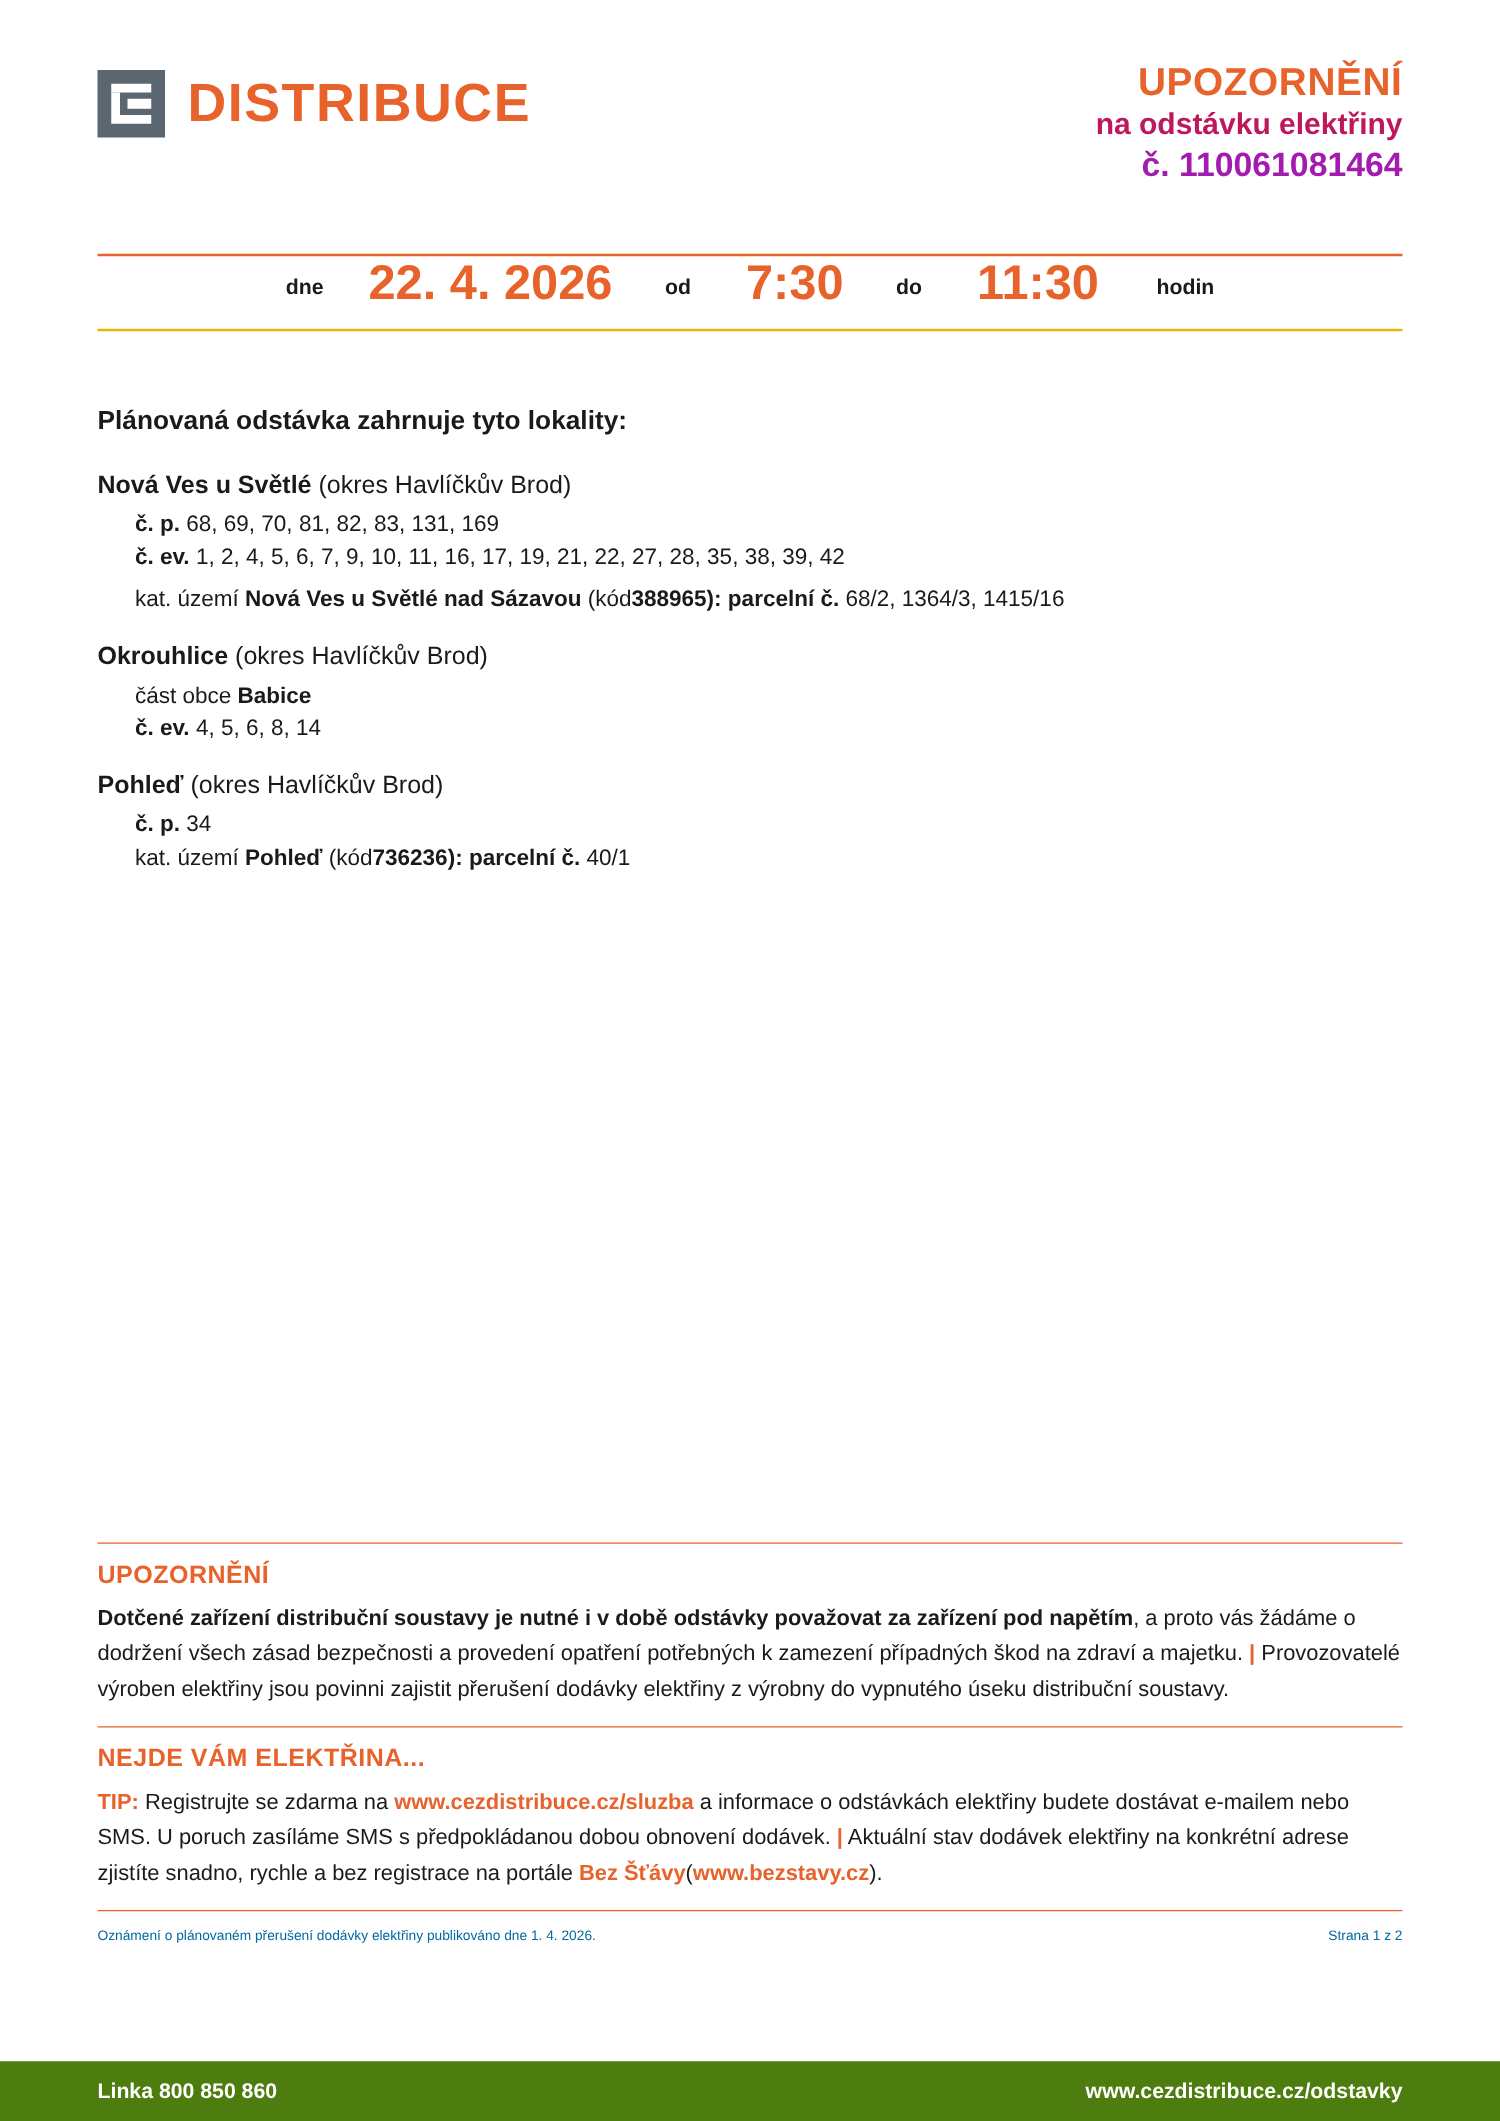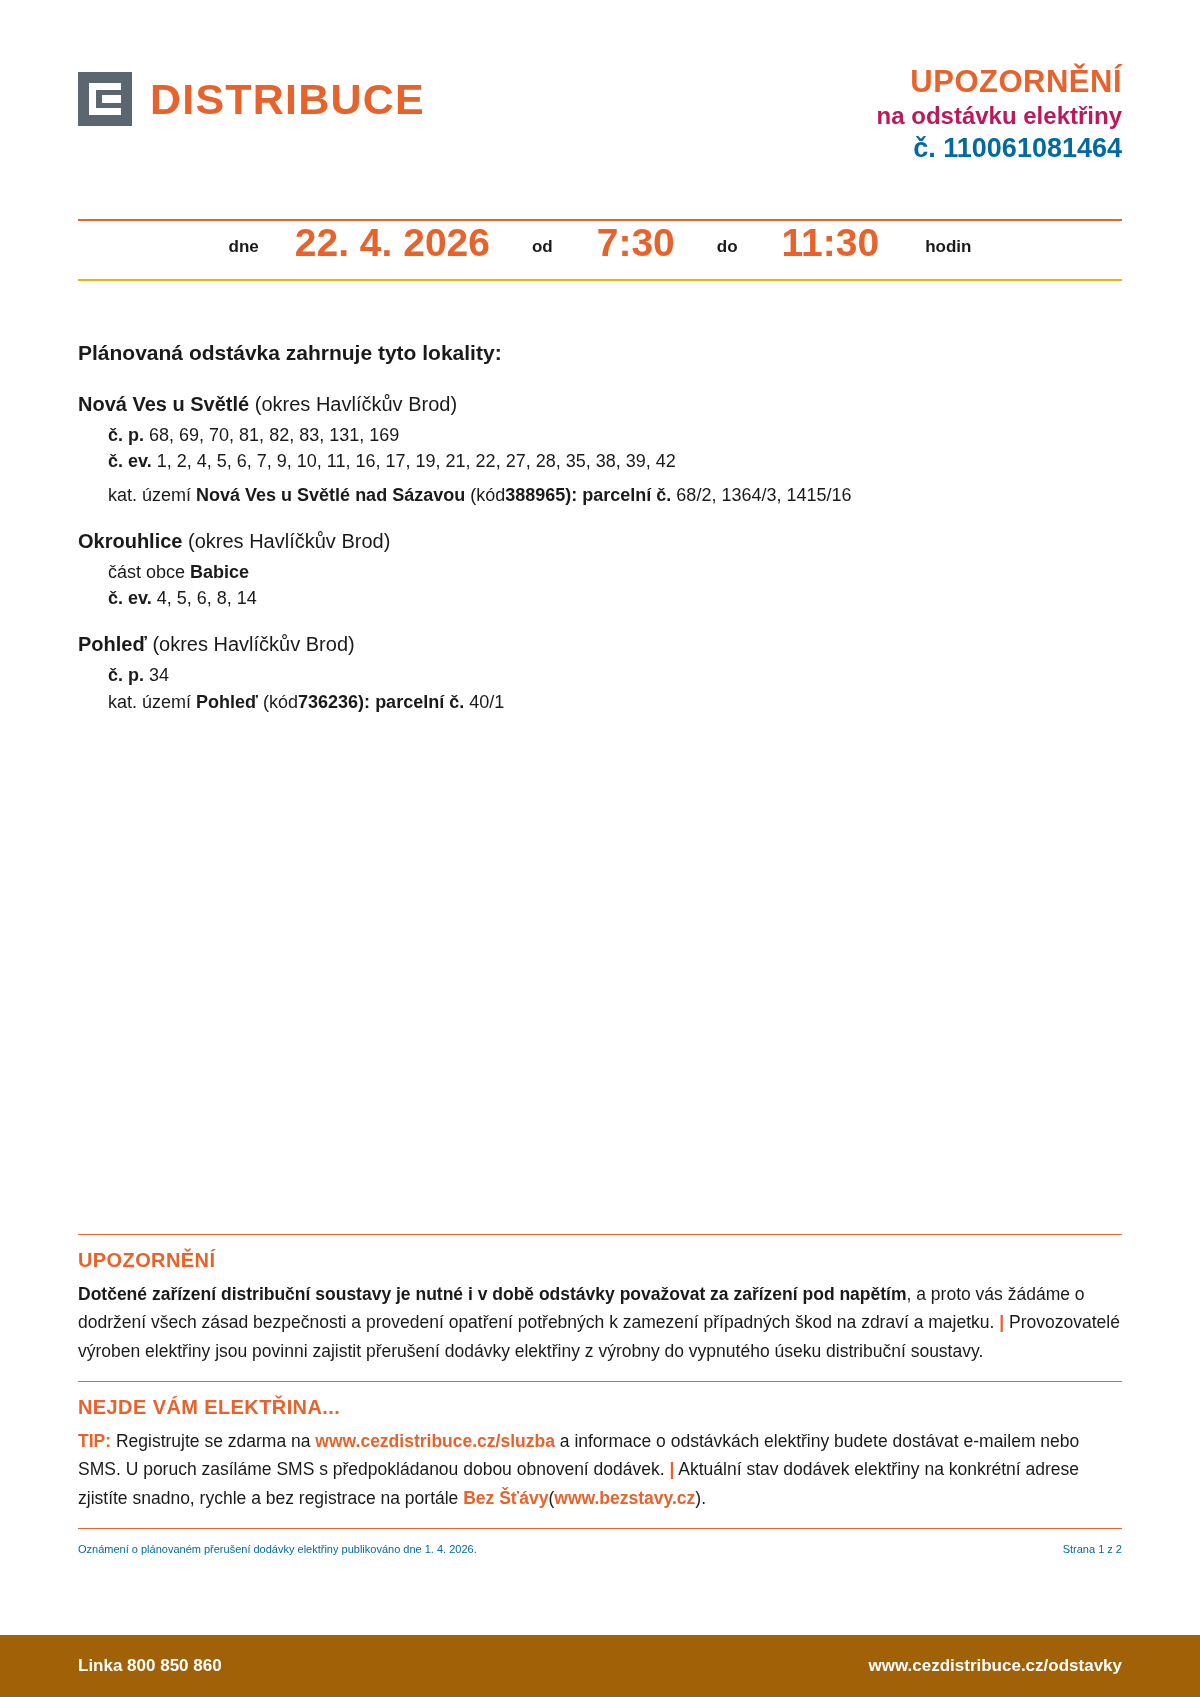--- a/index.html
+++ b/index.html
@@ -13,21 +13,21 @@
     font-family: "Liberation Sans", sans-serif;
     color: #1a1a1a;
     position: relative;
     overflow: hidden;
   }
   .page {
     position: relative;
     width: 1200px;
     height: 1697px;
     box-sizing: border-box;
-    padding: 16px 78px;
+    padding: 0 78px;
     border-radius: 28px;
   }
 
   
   .header {
     display: flex;
     align-items: flex-start;
     justify-content: space-between;
     padding-top: 47px;
   }
@@ -68,21 +68,21 @@
     font-size: 31px;
     font-weight: bold;
     letter-spacing: 0.5px;
   }
   .doc-head .l2 {
     color: #be185d;
     font-size: 24px;
     font-weight: bold;
   }
   .doc-head .l3 {
-    color: #0369a1;
+    color: #a21caf;
     font-size: 27px;
     font-weight: bold;
     margin-top: 2px;
   }
 
   
   .datebar {
     margin-top: 54px;
     border-top: 2px solid #E8622B;
     border-bottom: 2px solid #eab308;
@@ -173,22 +173,22 @@
     color: #0369a1;
     padding-top: 14px;
   }
 
   
   .footerbar {
     position: absolute;
     left: 0;
     right: 0;
     bottom: 0;
-    height: 62px;
-    background: #a16207;
+    height: 48px;
+    background: #4d7c0f;
     color: #ffffff;
   }
   .footerbar .inner {
     height: 100%;
     margin: 0 78px;
     display: flex;
     align-items: center;
     justify-content: space-between;
     font-size: 17px;
     font-weight: bold;

